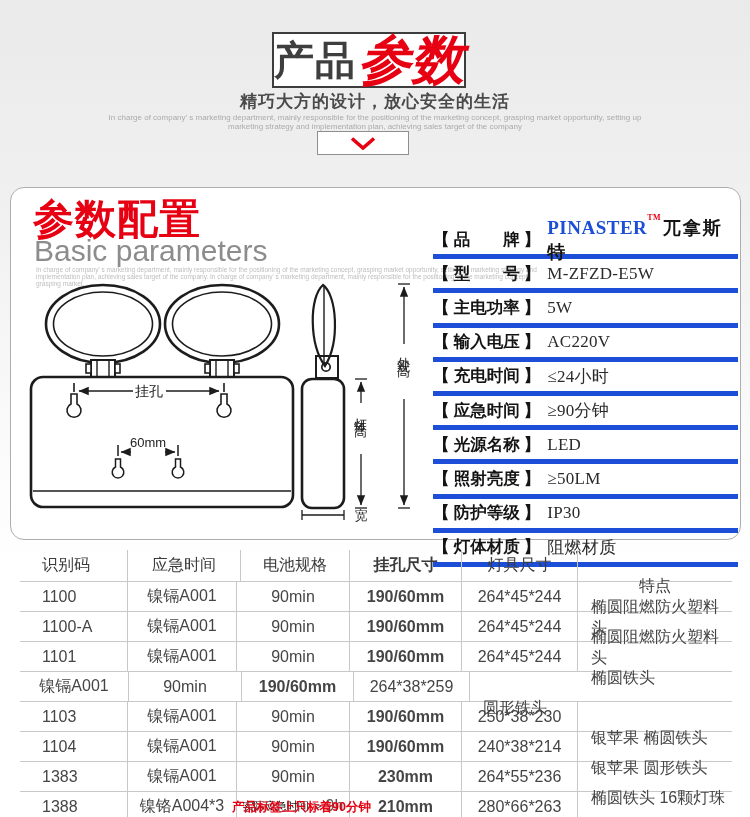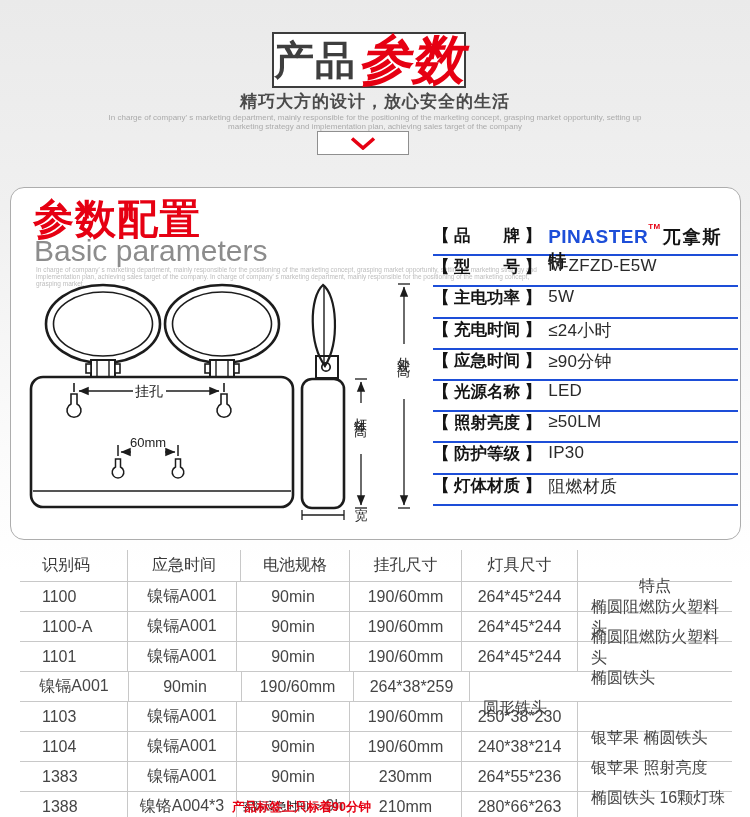--- a/index.html
+++ b/index.html
@@ -38,35 +38,35 @@
   .panel-title { position:absolute; left:22px; top:4px; font-size:41px; font-weight:800; color:#e60012; letter-spacing:1px;text-align:center; }
   .panel-sub-en { position:absolute; left:23px; top:46px; font-size:30px; font-weight:400; color:#8c8c8c; }
   .panel-small { position:absolute; left:25px; top:78px; width:505px; font-size:6.5px; line-height:7px; color:#bdbdbd; }
   .drawing { position:absolute; left:10px; top:94px; width:412px; height:252px; }
   .drawing svg { position:absolute; left:0; top:0; }
   .vlabel { position:absolute; writing-mode:vertical-rl; font-size:13px; color:#222; letter-spacing:3px; line-height:1; }
   #lbl-body-h { left:333px; top:125px; }
   #lbl-overall-h { left:376px; top:65px; }
   
   .specs { position:absolute; left:422px; top:37px; width:305px; }
-  .srow { height:29.2px; display:flex; border-bottom:2px solid #1d4ed8; }
+  .srow { height:29.2px; display:flex; align-items:center; border-bottom:5px solid #1d4ed8;font-family:Liberation Serif, serif; }
   .slabel { font-size:16.5px; font-weight:700; color:#141414; white-space:pre; }
   .sval { font-size:17px; color:#2a2a2a; margin-left:7px; letter-spacing:0.3px; }
   .brand { color:#1d4ed8; font-size:19px; font-weight:800; letter-spacing:0.5px; }
   .tm { color:#e60012; font-size:8px; font-weight:700; position:relative; top:-7px; }
   .brand-cn { font-weight:700; font-size:18px; color:#141414; letter-spacing:2px; margin-left:2px; }
   
   .spec-table { position:absolute; left:20px; top:550px; width:712px; font-size:16px; color:#454545; }
   .thead, .trow { display:flex; border-bottom:1px solid #c8c8c8; }
   .thead { height:31px; color:#3a3a3a; }
   .trow { height:29px; }
   .trow.last { border-bottom:none; }
   .cell { display:flex; align-items:center; justify-content:center; border-right:1px solid #c8c8c8; box-sizing:border-box; }
   .c0 { width:108px; justify-content:flex-start; padding-left:22px; }
-  .c1 { width:109px; } .c2 { width:113px; } .c3 { width:112px; } .c4 { width:116px; }
+  .c1 { width:109px; } .c2 { width:113px; } .c3 { width:112px;font-weight:bold; } .c4 { width:116px; }
   .c5 { width:154px; border-right:none; justify-content:flex-start; padding-left:13px;margin-top:36px; }
   .thead .c5 { justify-content:center; padding-left:0; }
   .tprefix { font-size:11.5px; font-weight:400; color:#111; letter-spacing:-0.5px; }
   .tval { font-size:16px; color:#5a5a5a; margin-left:1px; }
   .table-note {
     position:absolute; left:212px; top:249px;
     font-size:12.5px; font-weight:700; color:#e60012; white-space:nowrap;
   }
 </style>
 </head>
@@ -183,20 +183,24 @@
       </div>
       <div class="srow">
         <span class="slabel">【 型　　号 】</span>
         <span class="sval">M-ZFZD-E5W</span>
       </div>
       <div class="srow">
         <span class="slabel">【 主电功率 】</span>
         <span class="sval">5W</span>
       </div>
       <div class="srow">
+        <span class="slabel">【 输入电压 】</span>
+        <span class="sval">AC220V</span>
+      </div>
+      <div class="srow">
         <span class="slabel">【 充电时间 】</span>
         <span class="sval">≤24小时</span>
       </div>
       <div class="srow">
         <span class="slabel">【 应急时间 】</span>
         <span class="sval">≥90分钟</span>
       </div>
       <div class="srow">
         <span class="slabel">【 光源名称 】</span>
         <span class="sval">LED</span>
@@ -264,21 +268,21 @@
           <div class="cell c3">190/60mm</div>
           <div class="cell c4">250*38*230</div>
           <div class="cell c5">银苹果 椭圆铁头</div>
         </div>
         <div class="trow">
           <div class="cell c0">1104</div>
           <div class="cell c1">镍镉A001</div>
           <div class="cell c2">90min</div>
           <div class="cell c3">190/60mm</div>
           <div class="cell c4">240*38*214</div>
-          <div class="cell c5">银苹果 照射亮度</div>
+          <div class="cell c5">银苹果 圆形铁头</div>
         </div>
         <div class="trow">
           <div class="cell c0">1383</div>
           <div class="cell c1">镍镉A001</div>
           <div class="cell c2">90min</div>
           <div class="cell c3">230mm</div>
           <div class="cell c4">264*55*236</div>
           <div class="cell c5">椭圆铁头 16颗灯珠</div>
         </div>
         <div class="trow last">

